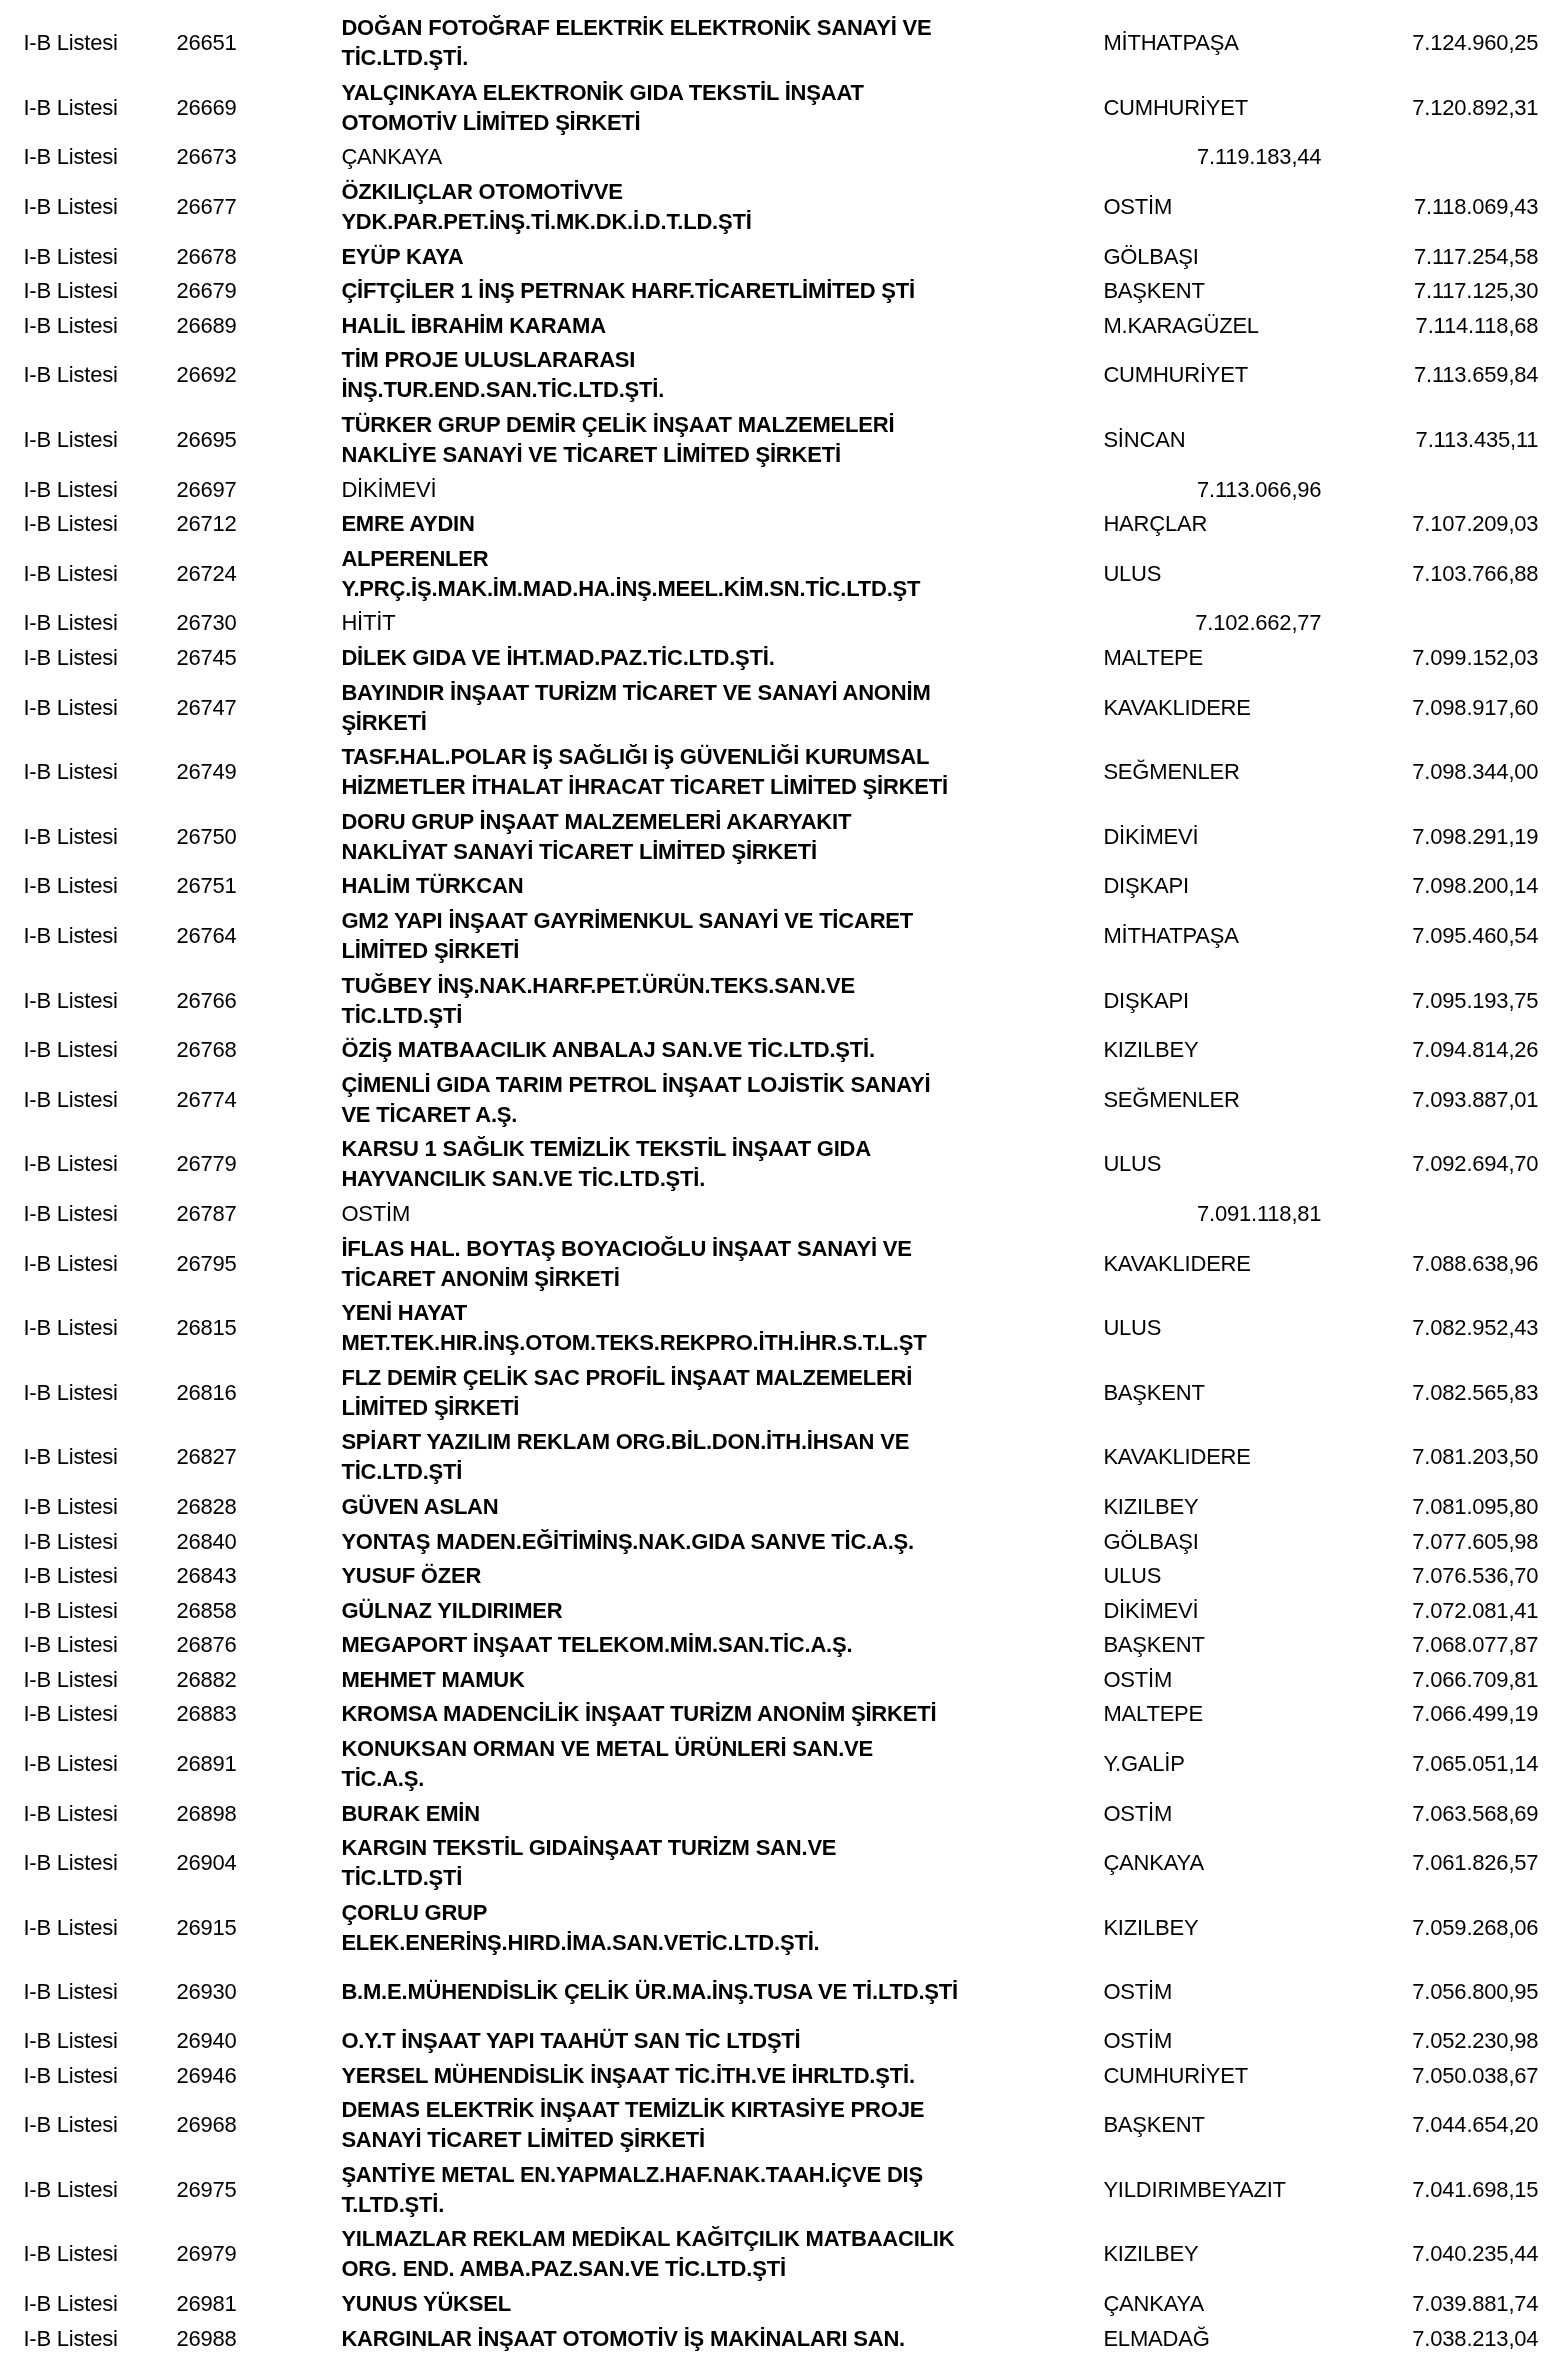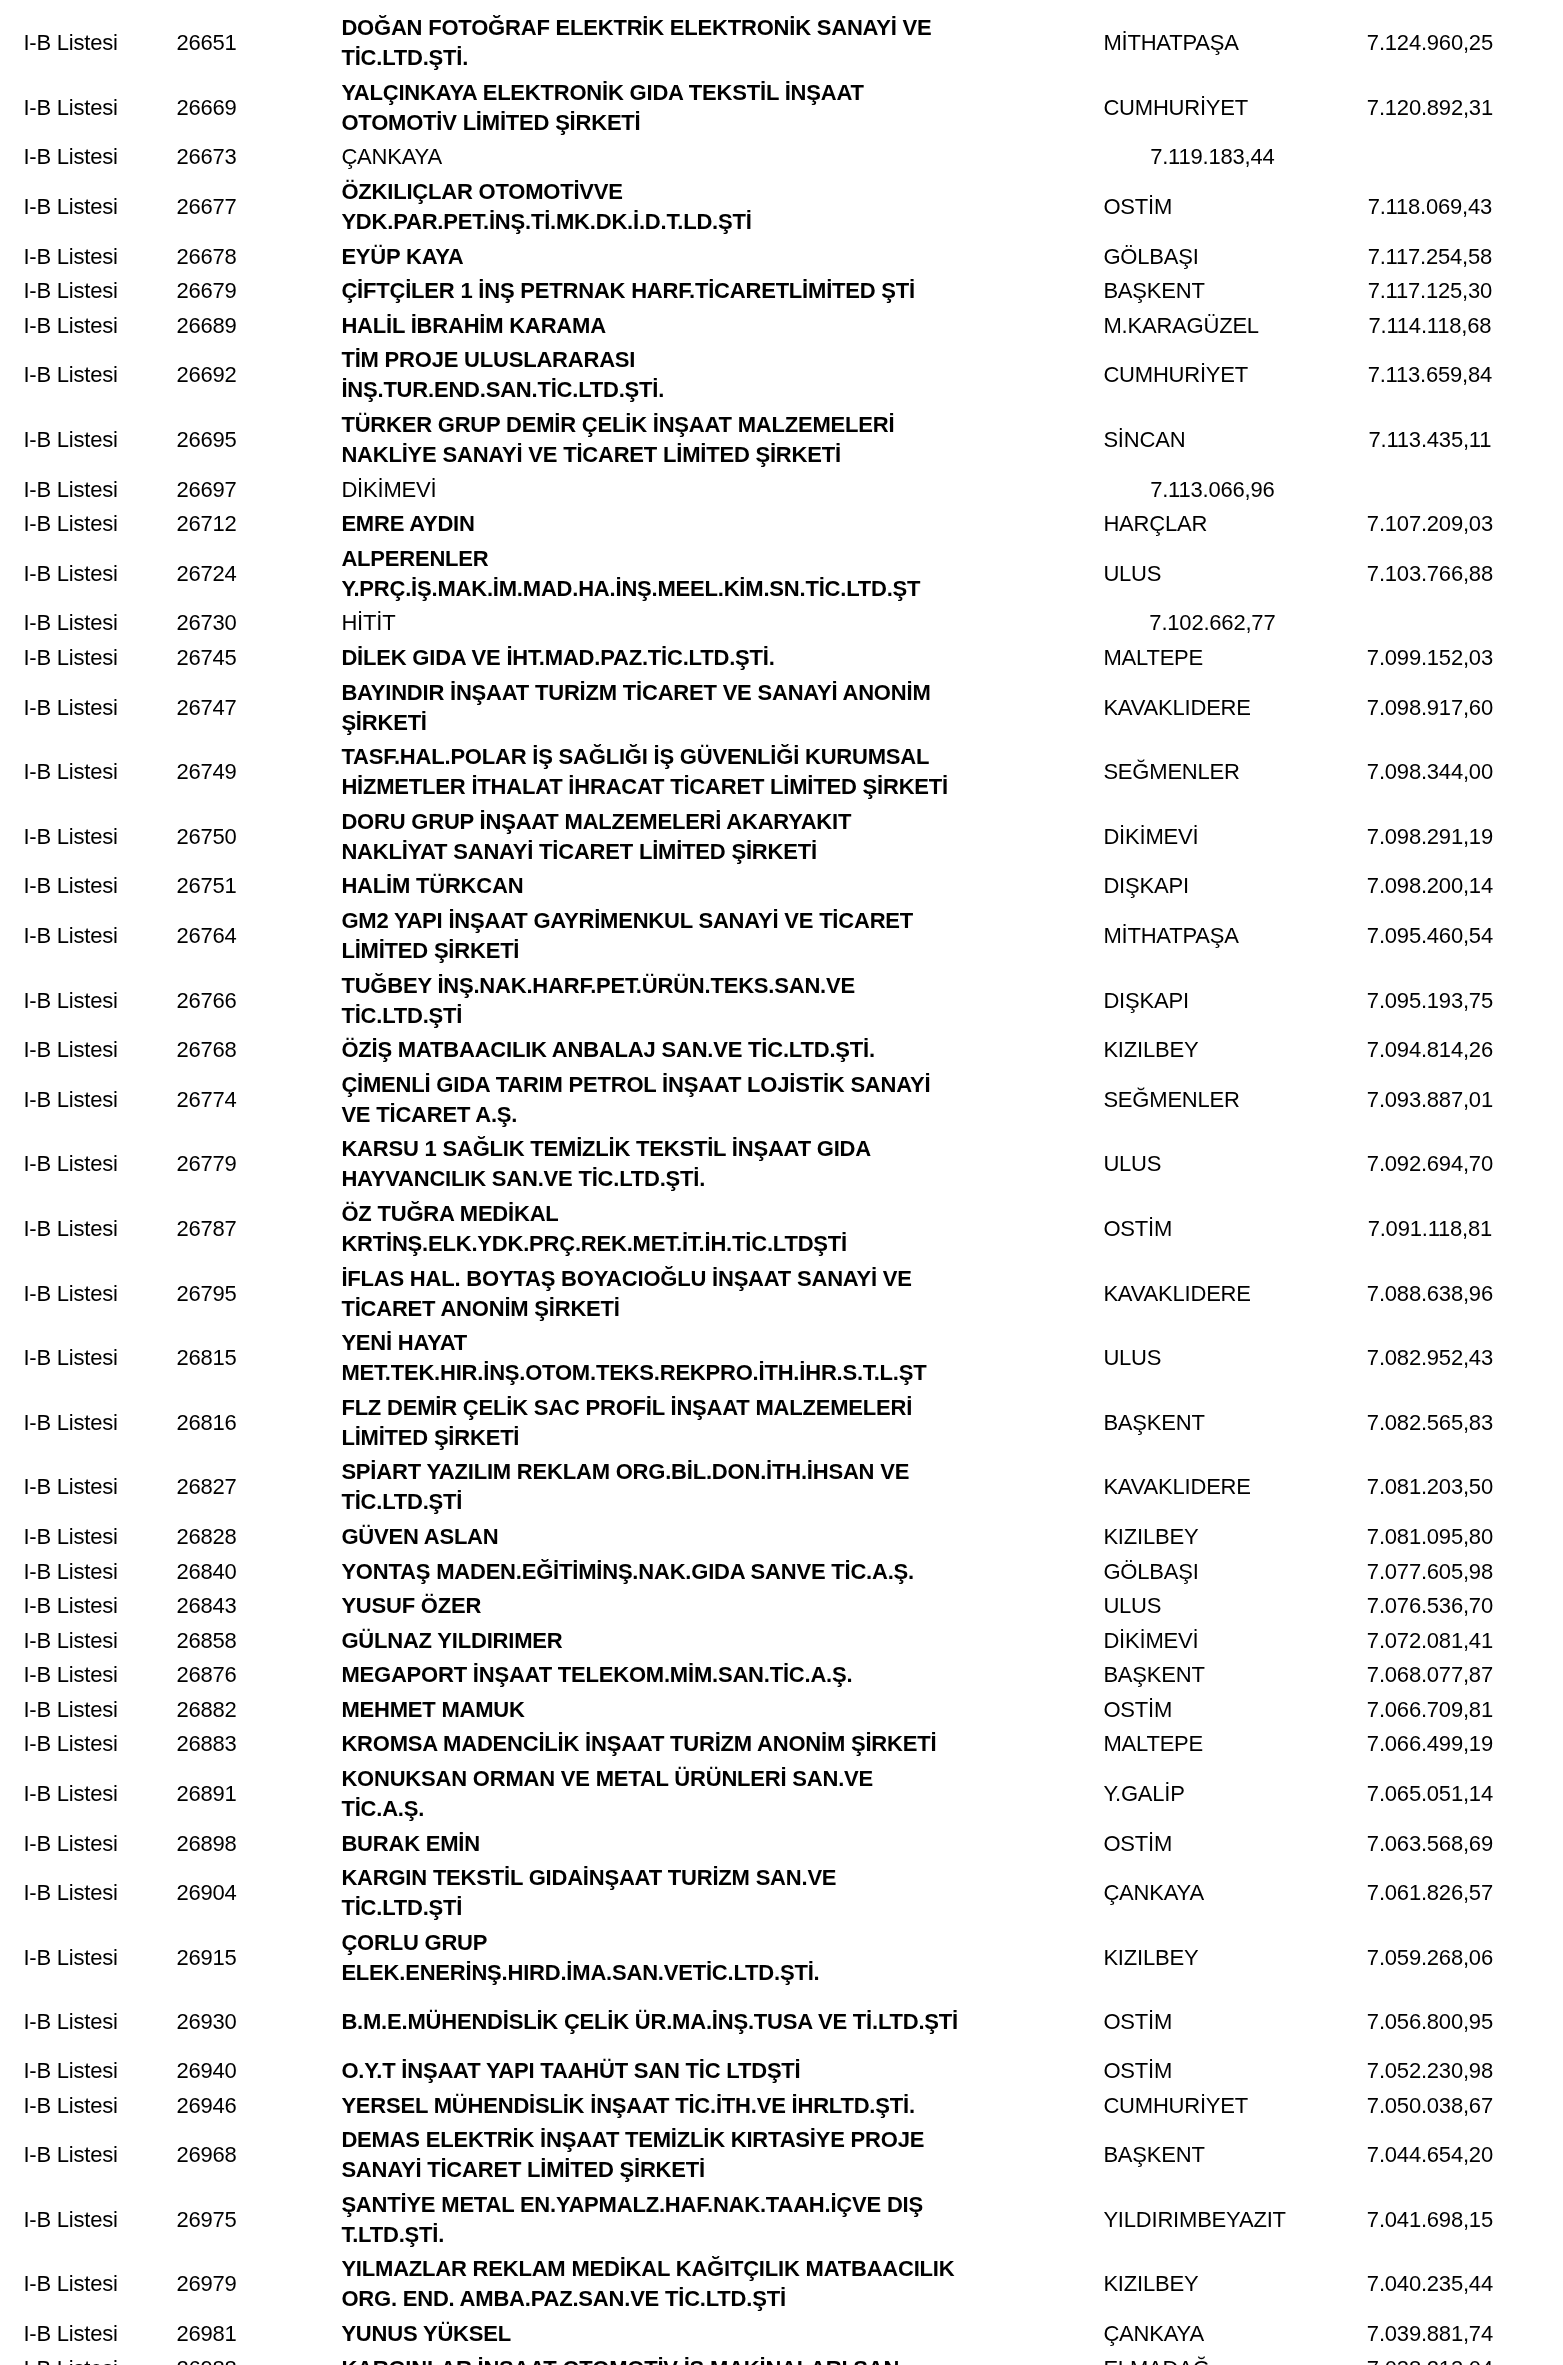--- a/index.html
+++ b/index.html
@@ -27,21 +27,21 @@
     font-size: 22px;
     line-height: 30px;
     letter-spacing: -0.2px;
     white-space: nowrap;
   }
   .c-name {
     white-space: pre;   
     font-weight: bold;
   }
   .c-amount {
-    text-align: center;
+    text-align: right;
     font-variant-numeric: tabular-nums;
   }
   
   .row.tall .c-name {
     display: flex;
     align-items: center;
     min-height: 59px;
   }
 </style>
 </head>
@@ -238,22 +238,20 @@
     <div class="cell c-no">26779</div>
     <div class="cell c-name">KARSU 1 SAĞLIK TEMİZLİK TEKSTİL İNŞAAT GIDA
 HAYVANCILIK SAN.VE TİC.LTD.ŞTİ.</div>
     <div class="cell c-district">ULUS</div>
     <div class="cell c-amount">7.092.694,70</div>
   </div>
 
   <div class="row">
     <div class="cell c-list">I-B Listesi</div>
     <div class="cell c-no">26787</div>
-    <div class="cell c-name">ÖZ TUĞRA MEDİKAL
-KRTİNŞ.ELK.YDK.PRÇ.REK.MET.İT.İH.TİC.LTDŞTİ</div>
     <div class="cell c-district">OSTİM</div>
     <div class="cell c-amount">7.091.118,81</div>
   </div>
 
   <div class="row">
     <div class="cell c-list">I-B Listesi</div>
     <div class="cell c-no">26795</div>
     <div class="cell c-name">İFLAS HAL. BOYTAŞ BOYACIOĞLU İNŞAAT SANAYİ VE
 TİCARET ANONİM ŞİRKETİ</div>
     <div class="cell c-district">KAVAKLIDERE</div>

